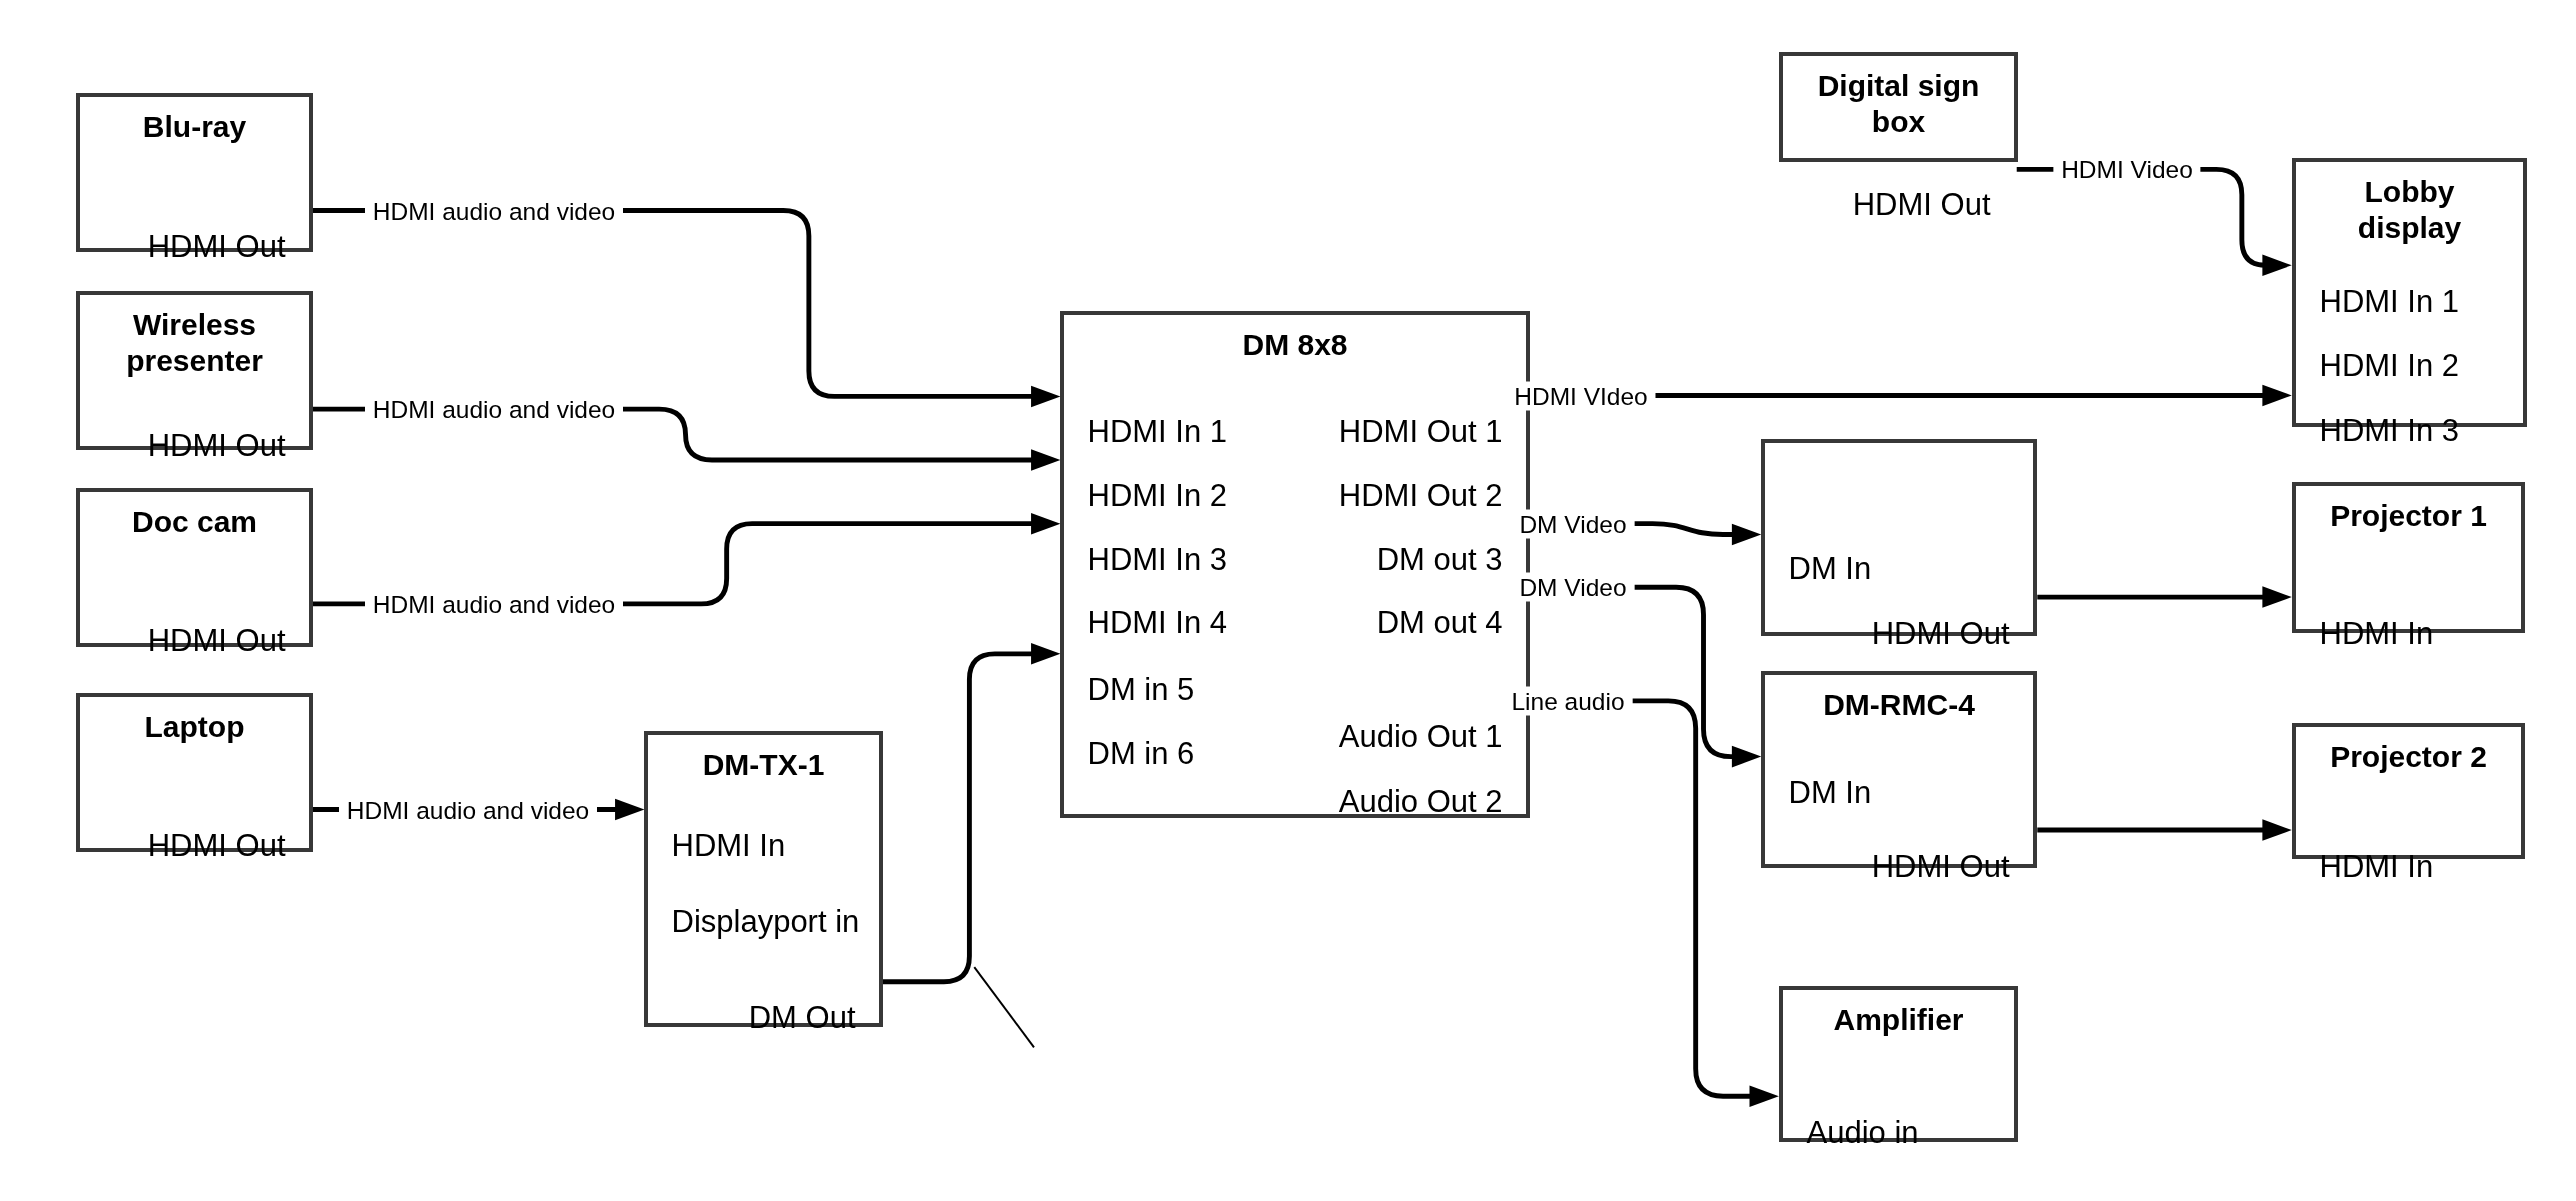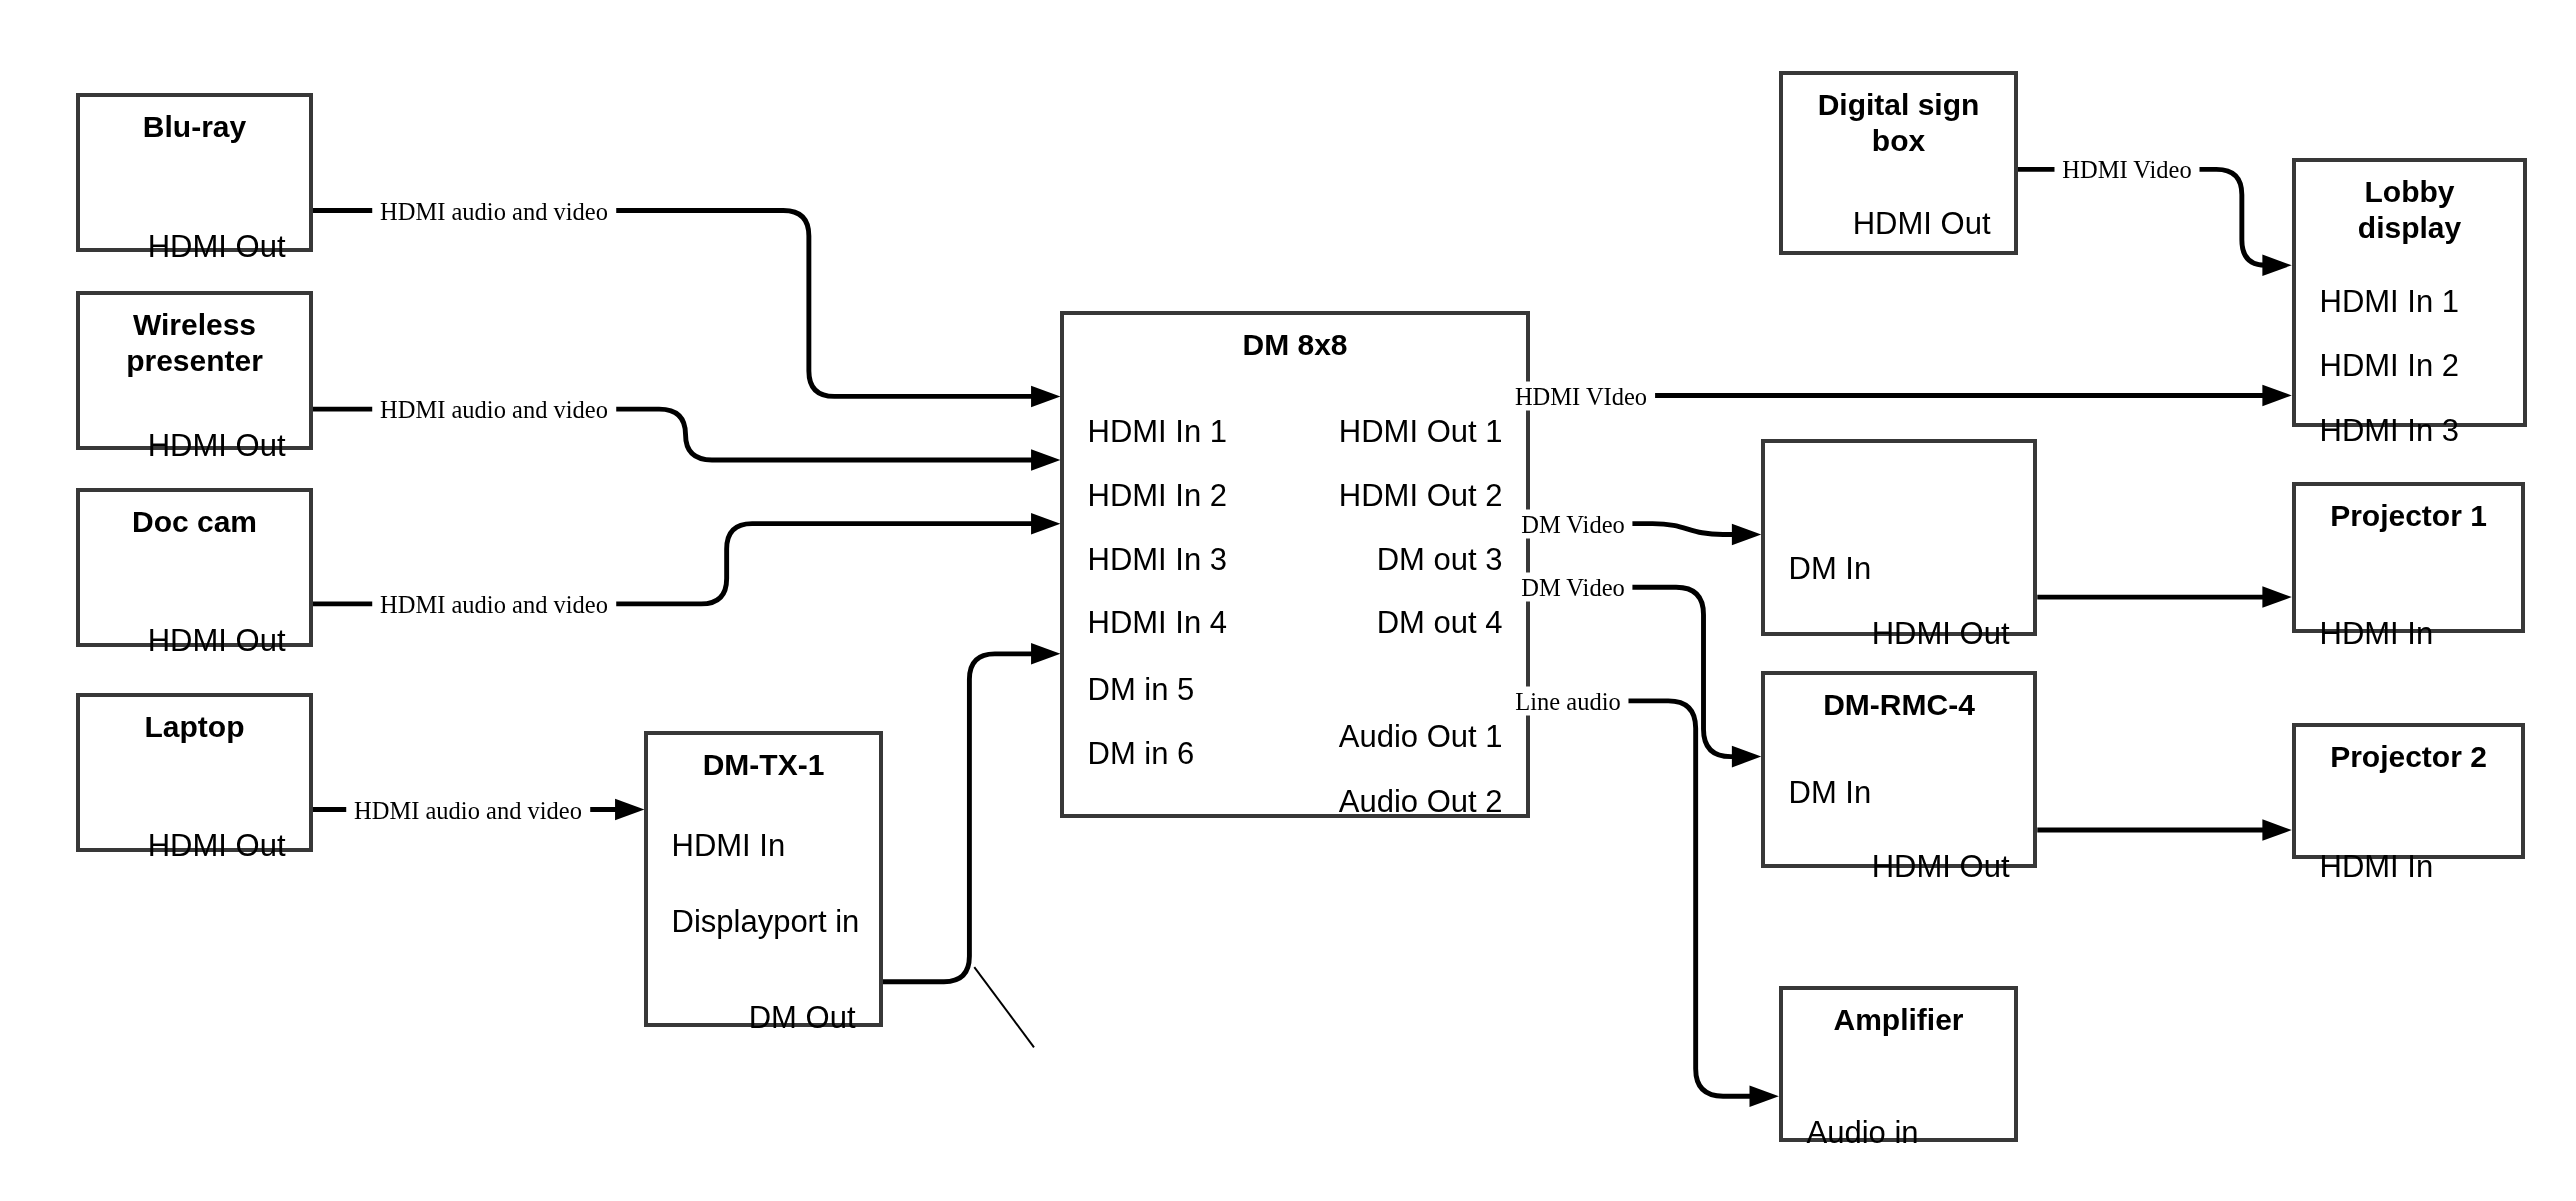--- a/index.html
+++ b/index.html
@@ -39,21 +39,20 @@
   .port.left{left:23.5px;}
   .port.right{right:23.5px;text-align:right;}
   .wire-label{
     position:absolute;
     transform:translate(-50%,-50%);
     background:#ffffff;
     padding:0 7.8px;
     font-size:24.5px;
     line-height:29px;
     white-space:nowrap;
-    font-family:Liberation Serif, serif;
   }
   .note{
     position:absolute;
     box-sizing:border-box;
     border:2px dashed #444444;
     background:#ffffff;
     text-align:center;
     font-size:23.5px;
     line-height:29px;
     padding:8.8px 5.9px;
@@ -129,21 +128,21 @@
     <span class="port left" style="top:328px">DM in 5</span>
     <span class="port left" style="top:392px">DM in 6</span>
     <span class="port right" style="top:70px">HDMI Out 1</span>
     <span class="port right" style="top:134px">HDMI Out 2</span>
     <span class="port right" style="top:198px">DM out 3</span>
     <span class="port right" style="top:261px">DM out 4</span>
     <span class="port right" style="top:375px">Audio Out 1</span>
     <span class="port right" style="top:440px">Audio Out 2</span>
   </div>
 
-  <div class="box" style="left:1779px;top:71px;width:239px;height:184px">
+  <div class="box" style="left:1779px;top:52px;width:239px;height:110px">
     <div class="title">Digital sign box</div>
     <span class="port right" style="top:102px">HDMI Out</span>
   </div>
 
   <div class="box" style="left:2292px;top:158px;width:235px;height:269px">
     <div class="title narrow">Lobby display</div>
     <span class="port left" style="top:93px">HDMI In 1</span>
     <span class="port left" style="top:157px">HDMI In 2</span>
     <span class="port left" style="top:222px">HDMI In 3</span>
   </div>

